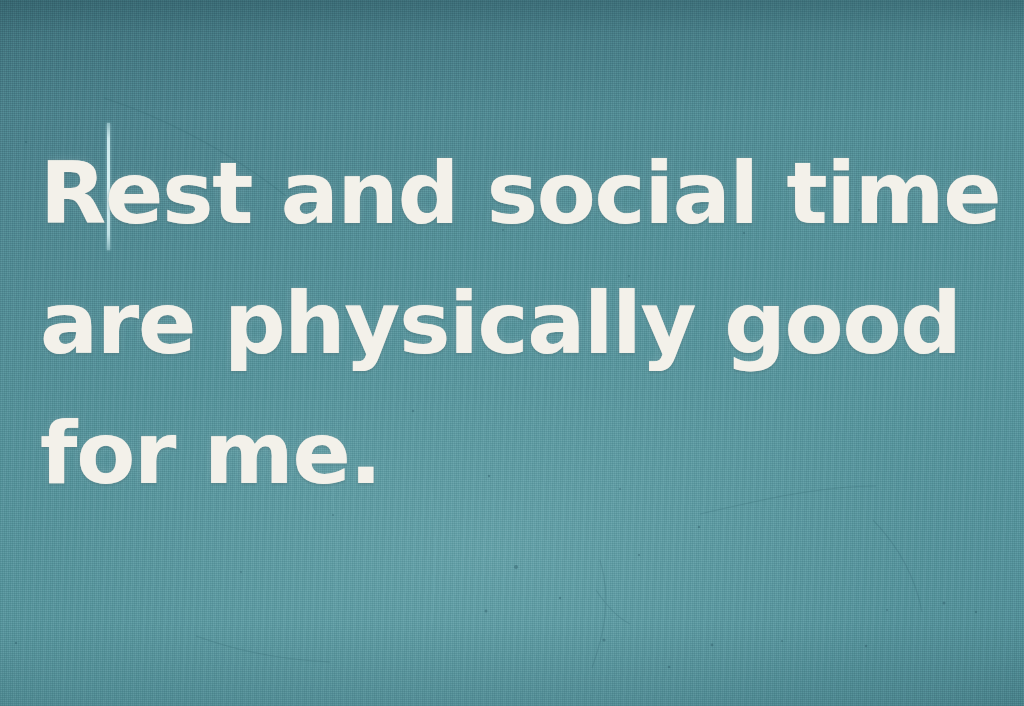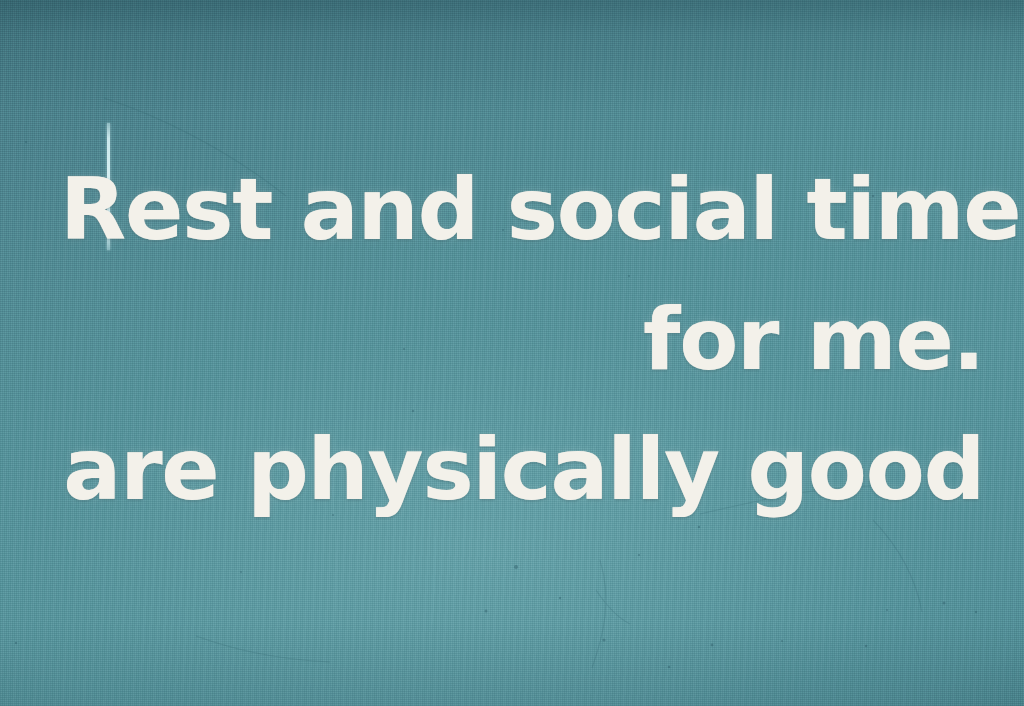--- a/index.html
+++ b/index.html
@@ -96,25 +96,24 @@
     inset: 0;
     pointer-events: none;
   }
   .bg-specks svg { display: block; width: 100%; height: 100%; }
 
   
   .slide-text {
     position: absolute;
     left: 0;
     right: 0;
-    top: 144px;
-    text-align: right;
+    top: 128px;
+    text-align: left;
     padding: 0 40px;
     box-sizing: border-box;
-    margin-left: 20px;
   }
 
   .text-line {
     display: block;
     font-family: "DejaVu Sans", "Liberation Sans", sans-serif;
     font-weight: 700;
     font-size: 86px;
     line-height: 130px;
     letter-spacing: -1.2px;
     color: #f3f1ea;
@@ -196,17 +195,17 @@
       </g>
     </svg>
   </div>
 
   <div class="bg-vignette"></div>
 
   <div class="text-caret"></div>
 
   <div class="slide-text">
     <span class="text-line">Rest and social time</span>
+    <span class="text-line">are physically good</span>
     <span class="text-line">for me.</span>
-    <span class="text-line">are physically good</span>
   </div>
 
 </div>
 
 </body></html>

